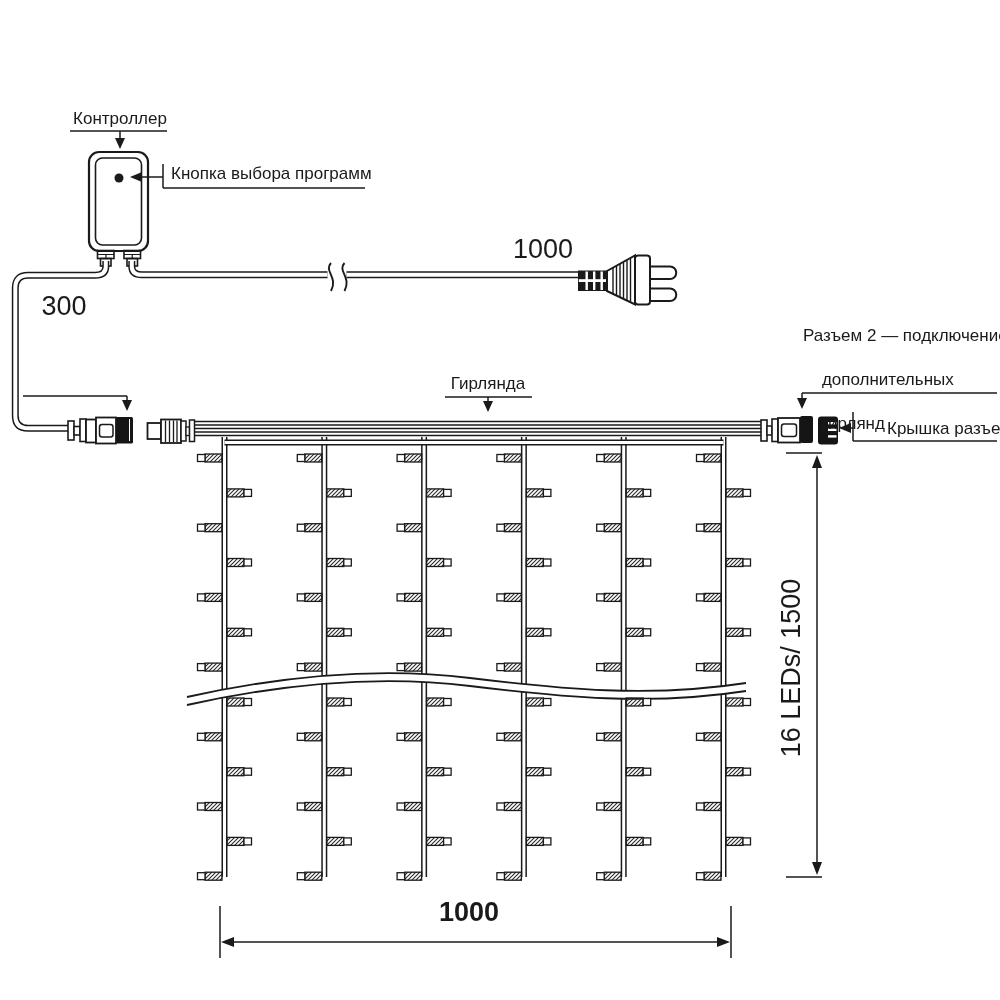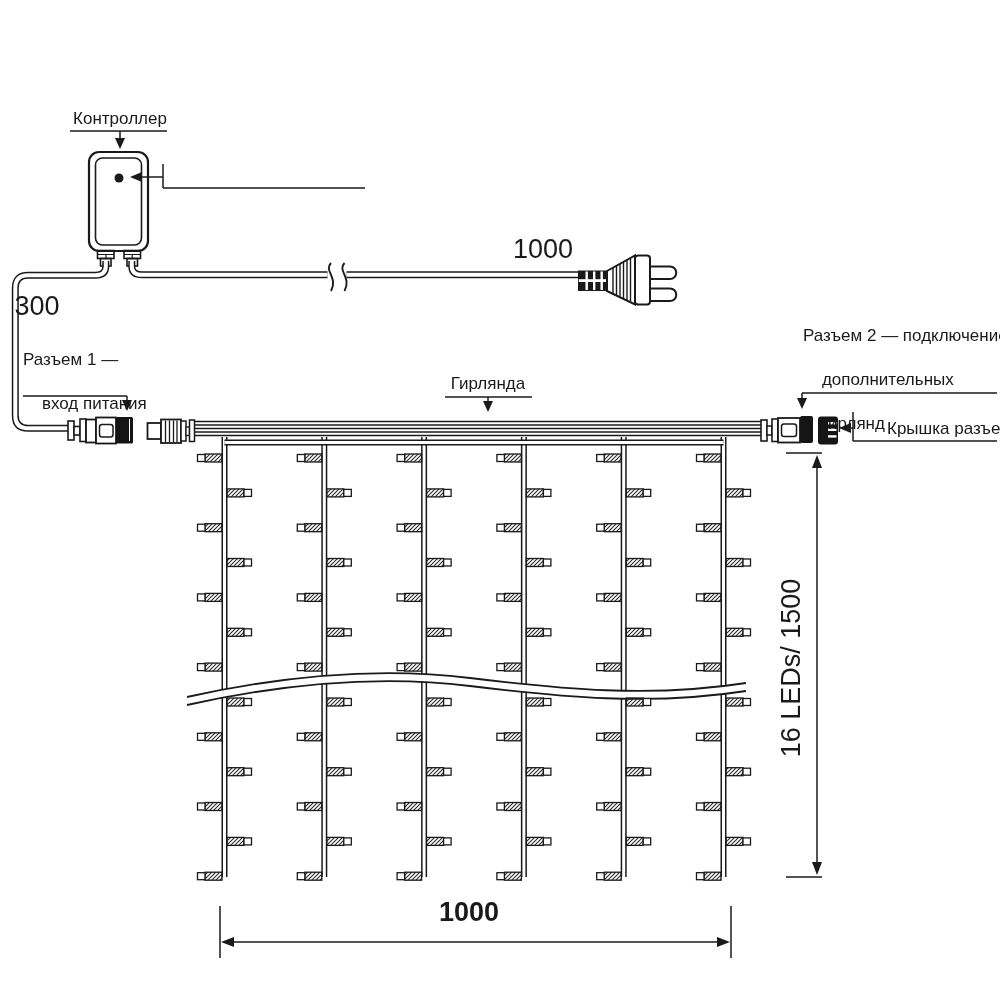--- a/index.html
+++ b/index.html
@@ -500,27 +500,26 @@
       <line x1="786" y1="453" x2="822" y2="453"></line>
       <line x1="786" y1="877" x2="822" y2="877"></line>
       <line x1="817" y1="461" x2="817" y2="869"></line>
       <polygon points="817,455 812,468 822,468" stroke="none"></polygon>
       <polygon points="817,875 812,862 822,862" stroke="none"></polygon>
     </g>
   </svg>
 
   <div class="lbl center" style="left:60px;top:108px;width:120px;">Контроллер</div>
 
-
-  <div class="num center" style="left:2px;top:293px;width:70px;">300</div>
+  <div class="lbl" style="left:171px;top:163px;">Кнопка выбора программ</div>
+
+  <div class="num center" style="left:29px;top:293px;width:70px;">300</div>
 
   <div class="num center" style="left:503px;top:236px;width:80px;">1000</div>
 
-  <div class="lbl" style="left:23px;top:349px;"><span>Разъем 1 —</span><br>
-    <span>вход питания</span></div>
 
   <div class="lbl center" style="left:438px;top:373px;width:100px;text-align:center;">Гирлянда</div>
 
   <div class="lbl" style="left:803px;top:325px;"><span>Разъем 2 — подключение</span><br>
     <span>дополнительных</span><br>
     <span>гирлянд</span></div>
 
   <div class="lbl" style="left:859px;top:418px;margin-left:28px;">Крышка разъема</div>
 
   <div class="num center" style="left:419px;top:899px;width:100px;font-weight:bold;">1000</div>

